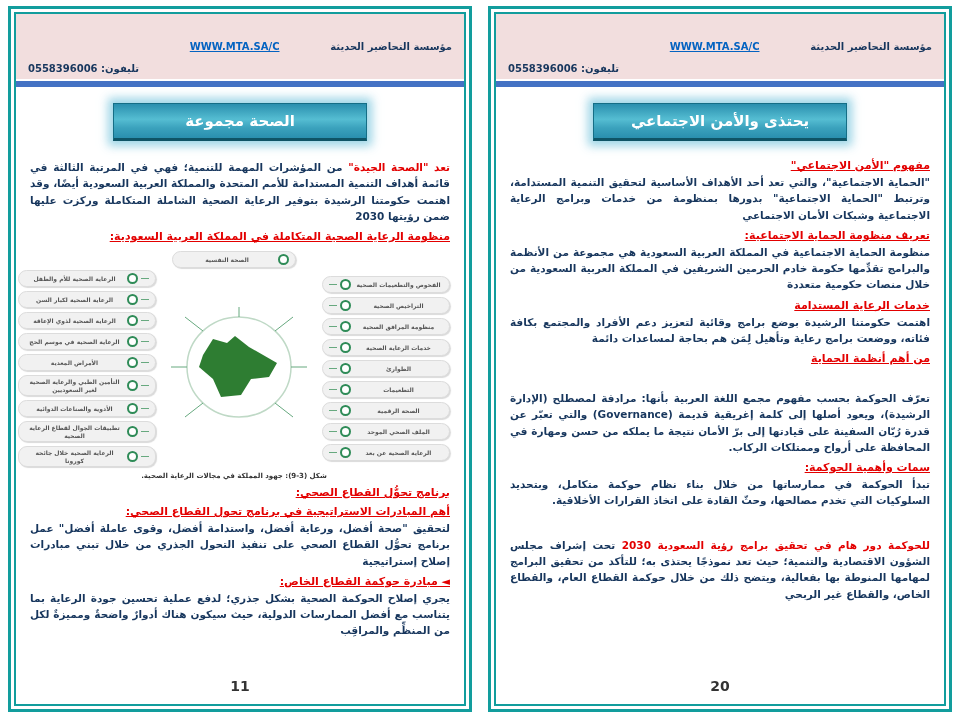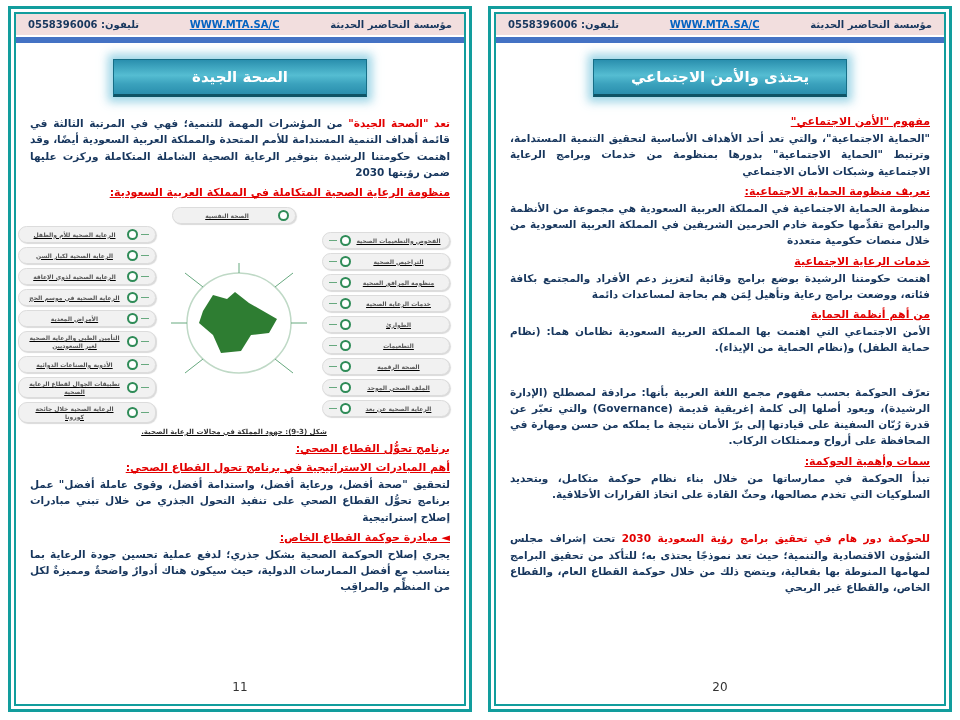--- a/index.html
+++ b/index.html
@@ -16,21 +16,21 @@
     border:2px solid #129d9d;height:100%;box-sizing:border-box;
     position:relative;background:#ffffff;overflow:hidden;
   }
   
   .band{
     display:flex;align-items:center;justify-content:space-between;
     background:#f2dede;padding:5px 12px;direction:rtl;
   }
   .band .org{font-size:10px;font-weight:bold;color:#17365d;}
   .band .site{font-size:10px;font-weight:bold;color:#0563c1;text-decoration:underline;direction:ltr;cursor:pointer;text-align:right;}
-  .band .phone{font-size:10px;font-weight:bold;color:#17365d;direction:rtl;}
+  .band .phone{font-size:10px;font-weight:bold;color:#17365d;direction:rtl;margin-top:44px;}
   .blue-bar{height:6px;background:#4472c4;margin-top:2px;}
   
   .content{direction:rtl;padding:0 14px;}
   .banner{
     margin:16px auto 18px auto;width:58%;
     background:linear-gradient(to bottom,#2a8fae 0%,#55bdd2 45%,#3ba2bd 70%,#2a8fae 100%);
     border:1px solid #156e86;border-bottom:3px solid #0f5466;
     box-shadow:0 0 9px 5px rgba(140,206,226,0.85);
     color:#ffffff;font-weight:bold;font-size:15px;text-align:center;
     padding:8px 4px;
@@ -39,21 +39,21 @@
     margin:2px 0 4px 0;font-size:10.5px;line-height:1.55;font-weight:bold;
     color:#17365d;text-align:justify;
   }
   .red-lead{color:#e30000;}
   h3.red{
     margin:6px 0 1px 0;font-size:11px;font-weight:bold;color:#e30000;
     text-decoration:underline;
   }
   .pageno{
     position:absolute;bottom:10px;left:50%;transform:translateX(-50%);
-    font-size:12px;color:#333;font-weight:normal;
+    font-size:14px;color:#333;font-weight:bold;
   }
   
   .diagram{margin:6px auto 2px auto;width:432px;direction:ltr;}
   .diag-top{display:flex;justify-content:center;margin-bottom:2px;}
   .diag-grid{display:flex;align-items:center;justify-content:space-between;}
   .col{display:flex;flex-direction:column;gap:4px;width:138px;}
   .col.right-col{width:128px;}
   .pill{
     display:flex;align-items:center;gap:3px;background:#f1f1f1;
     border:1px solid #dcdcdc;border-radius:9px;padding:2px 6px;
@@ -87,27 +87,27 @@
     <div class="page-inner">
 
       <header class="band">
         <span class="org">مؤسسة التحاضير الحديثة</span>
         <a class="site">WWW.MTA.SA/C</a>
         <span class="phone">تليفون: 0558396006</span>
       </header>
       <div class="blue-bar"></div>
 
       <div class="content">
-        <div class="banner">الصحة الجيدة</div>
+        <div class="banner">الصحة مجموعة</div>
 
         <p class="body"><span class="red-lead">تعد "الصحة الجيدة"</span><span> من المؤشرات المهمة للتنمية؛ فهي في المرتبة الثالثة في قائمة أهداف التنمية المستدامة للأمم المتحدة والمملكة العربية السعودية أيضًا، وقد اهتمت حكومتنا الرشيدة بتوفير الرعاية الصحية الشاملة المتكاملة وركزت عليها ضمن رؤيتها 2030</span></p>
 
         <h3 class="red">منظومة الرعاية الصحية المتكاملة في المملكة العربية السعودية:</h3>
 
-        <figure class="diagram" style="margin-top:8px;text-decoration:underline;">
+        <figure class="diagram" style="margin-top:8px;">
           <div class="diag-top">
             <div class="pill" style="width:110px">
               <span class="pill-text">الصحة النفسية</span>
               <span class="ring"></span>
             </div>
           </div>
           <div class="diag-grid">
             <div class="col left-col">
               <div class="pill">
                   <span class="pill-text">الرعاية الصحية للأم والطفل</span>
@@ -226,25 +226,24 @@
 
       <div class="content">
         <div class="banner">يحتذى والأمن الاجتماعي</div>
 
         <h3 class="red">مفهوم "الأمن الاجتماعي"</h3>
         <p class="body">"الحماية الاجتماعية"، والتي تعد أحد الأهداف الأساسية لتحقيق التنمية المستدامة، وترتبط "الحماية الاجتماعية" بدورها بمنظومة من خدمات وبرامج الرعاية الاجتماعية وشبكات الأمان الاجتماعي</p>
 
         <h3 class="red">تعريف منظومة الحماية الاجتماعية:</h3>
         <p class="body">منظومة الحماية الاجتماعية في المملكة العربية السعودية هي مجموعة من الأنظمة والبرامج تقدِّمها حكومة خادم الحرمين الشريفين في المملكة العربية السعودية من خلال منصات حكومية متعددة</p>
 
-        <h3 class="red">خدمات الرعاية الاجتماعية</h3>
+        <h3 class="red">خدمات الرعاية المستدامة</h3>
         <p class="body">اهتمت حكومتنا الرشيدة بوضع برامج وقائية لتعزيز دعم الأفراد والمجتمع بكافة فئاته، ووضعت برامج رعاية وتأهيل لِمَن هم بحاجة لمساعدات دائمة</p>
 
         <h3 class="red">من أهم أنظمة الحماية</h3>
-        <p class="body">الأمن الاجتماعي التي اهتمت بها المملكة العربية السعودية نظامان هما: (نظام حماية الطفل) و(نظام الحماية من الإيذاء).</p>
 
         <div class="spacer-lg"></div>
 
 
         <p class="body">تعرّف الحوكمة بحسب مفهوم مجمع اللغة العربية بأنها: مرادفة لمصطلح (الإدارة الرشيدة)، ويعود أصلها إلى كلمة إغريقية قديمة (Governance) والتي تعبّر عن قدرة رُبّان السفينة على قيادتها إلى برّ الأمان نتيجة ما يملكه من حسن ومهارة في المحافظة على أرواح وممتلكات الركاب.</p>
 
         <h3 class="red">سمات وأهمية الحوكمة:</h3>
         <p class="body">تبدأ الحوكمة في ممارساتها من خلال بناء نظام حوكمة متكامل، وبتحديد السلوكيات التي تخدم مصالحها، وحثّ القادة على اتخاذ القرارات الأخلاقية.</p>
 
         <p class="body" style="margin-top:28px;"><span class="red-lead">للحوكمة دور هام في تحقيق برامج رؤية السعودية 2030</span><span> تحت إشراف مجلس الشؤون الاقتصادية والتنمية؛ حيث تعد نموذجًا يحتذى به؛ للتأكد من تحقيق البرامج لمهامها المنوطة بها بفعالية، ويتضح ذلك من خلال حوكمة القطاع العام، والقطاع الخاص، والقطاع غير الربحي</span></p>

